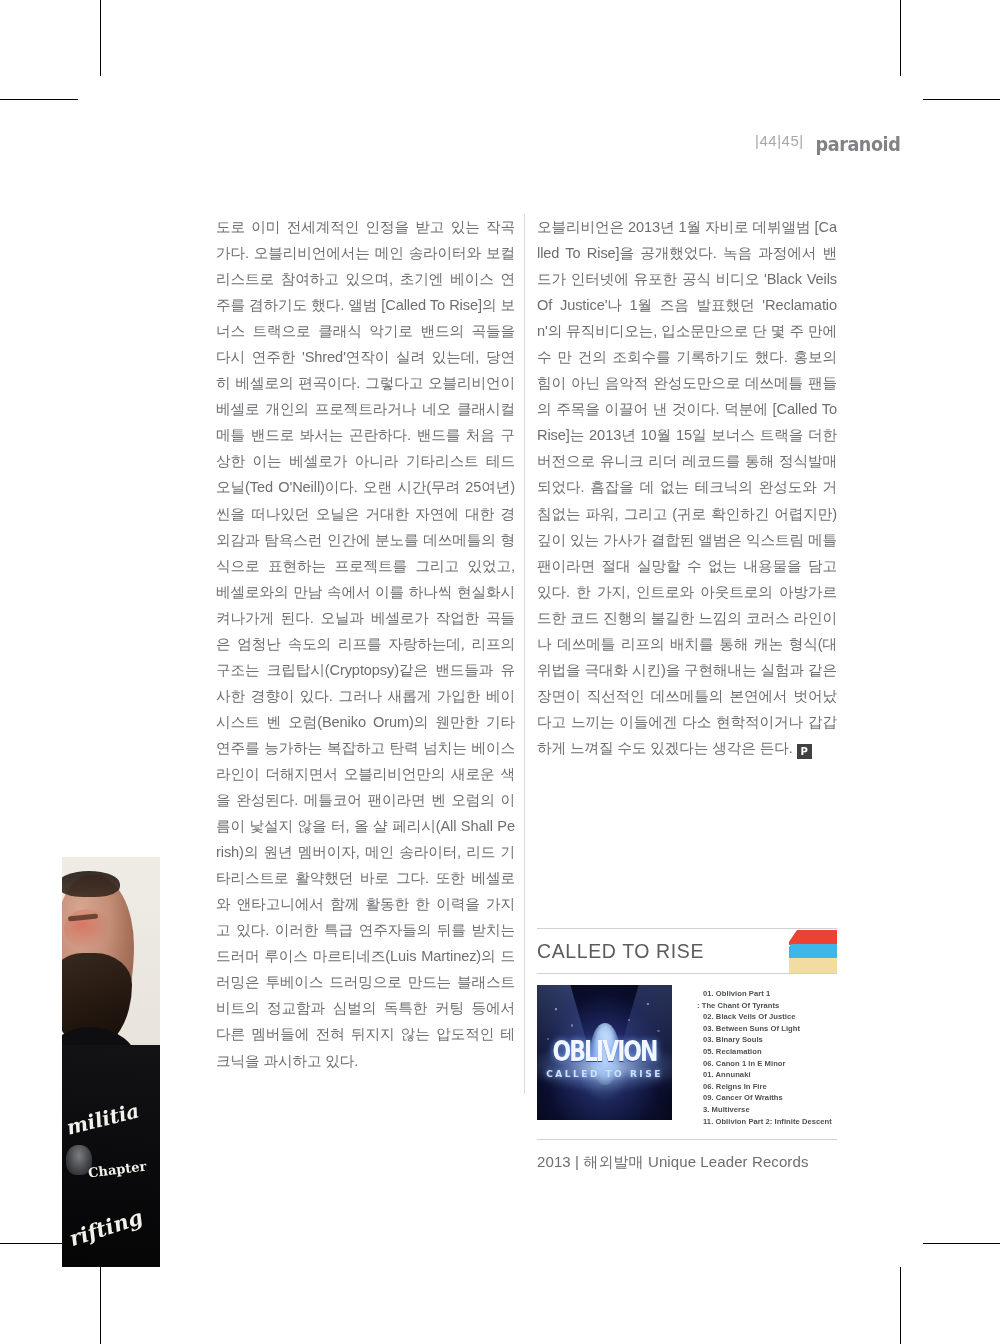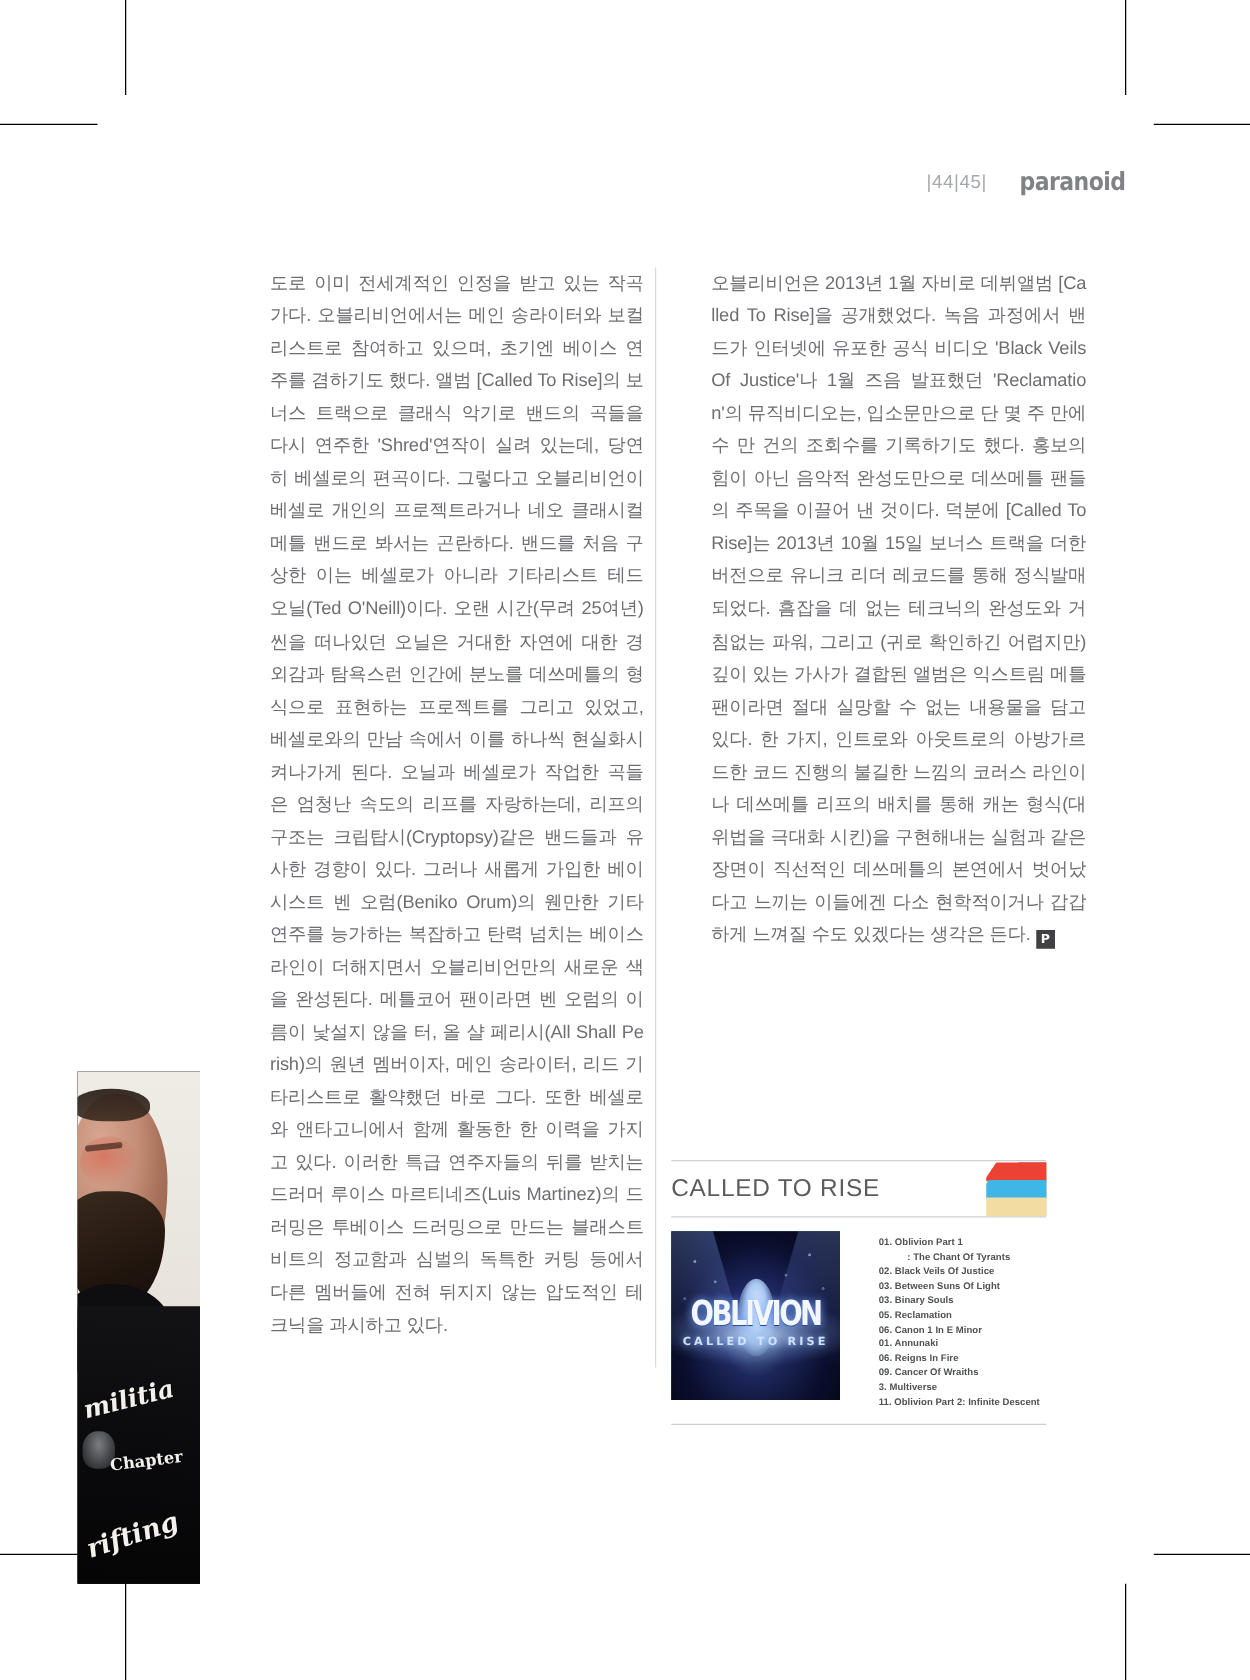--- a/index.html
+++ b/index.html
@@ -34,23 +34,23 @@
   .crop-br-h { left: 923px; top: 1243px; width: 77px;  }
 
   
   .masthead {
     position: absolute;
     left: 700px;
     top: 132px;
     width: 200px;
     height: 26px;
     display: flex;
-    align-items: center;
+    align-items: flex-start;
     justify-content: flex-end;
-    gap: 14px;
+    gap: 0;
   }
   .folio {
     font-size: 15px;
     letter-spacing: 0.5px;
     color: #a6a8ab;
     font-family: "Liberation Sans", sans-serif;
   }
   .brand {
     font-size: 20px;
     font-weight: bold;
@@ -68,21 +68,21 @@
     font-size: 14.6px;
     line-height: 26.05px;
     color: #6d6e71;
     text-align: justify;
     text-justify: inter-character;
     word-break: break-all;
     font-family: "Liberation Sans", sans-serif;
     letter-spacing: -0.1px;
   }
   .col-left  { left: 216px; width: 299px; }
-  .col-right { left: 569px; width: 300px; }
+  .col-right { left: 537px; width: 300px; }
 
   .col p { margin: 0; text-indent: 0; }
 
   .endmark {
     display: inline-block;
     width: 15px;
     height: 15px;
     background: #414042;
     color: #ffffff;
     font-size: 10px;
@@ -368,21 +368,20 @@
     line-height: 11.6px;
     font-weight: bold;
     color: #4e5052;
     letter-spacing: 0.05px;
     white-space: nowrap;
     font-family: "Liberation Sans", sans-serif;
     padding-left: 18px;
   }
   .tracks li.sub {
     padding-left: 12px;
-    text-align: center;
   }
 
   .album-foot {
     padding-top: 13px;
     font-size: 15px;
     color: #6d6e71;
     letter-spacing: 0.1px;
     font-family: "Liberation Sans", sans-serif;
   }
 </style>
@@ -473,14 +472,15 @@
           <li>09. Cancer Of Wraiths</li>
           <li>3. Multiverse</li>
           <li>11. Oblivion Part 2: Infinite Descent</li>
         </ol>
     </div>
 
   </div>
 
   <div class="album-rule"></div>
 
+  <div class="album-foot">2013 | 해외발매 Unique Leader Records</div>
 
 </div>
 
 </body></html>

